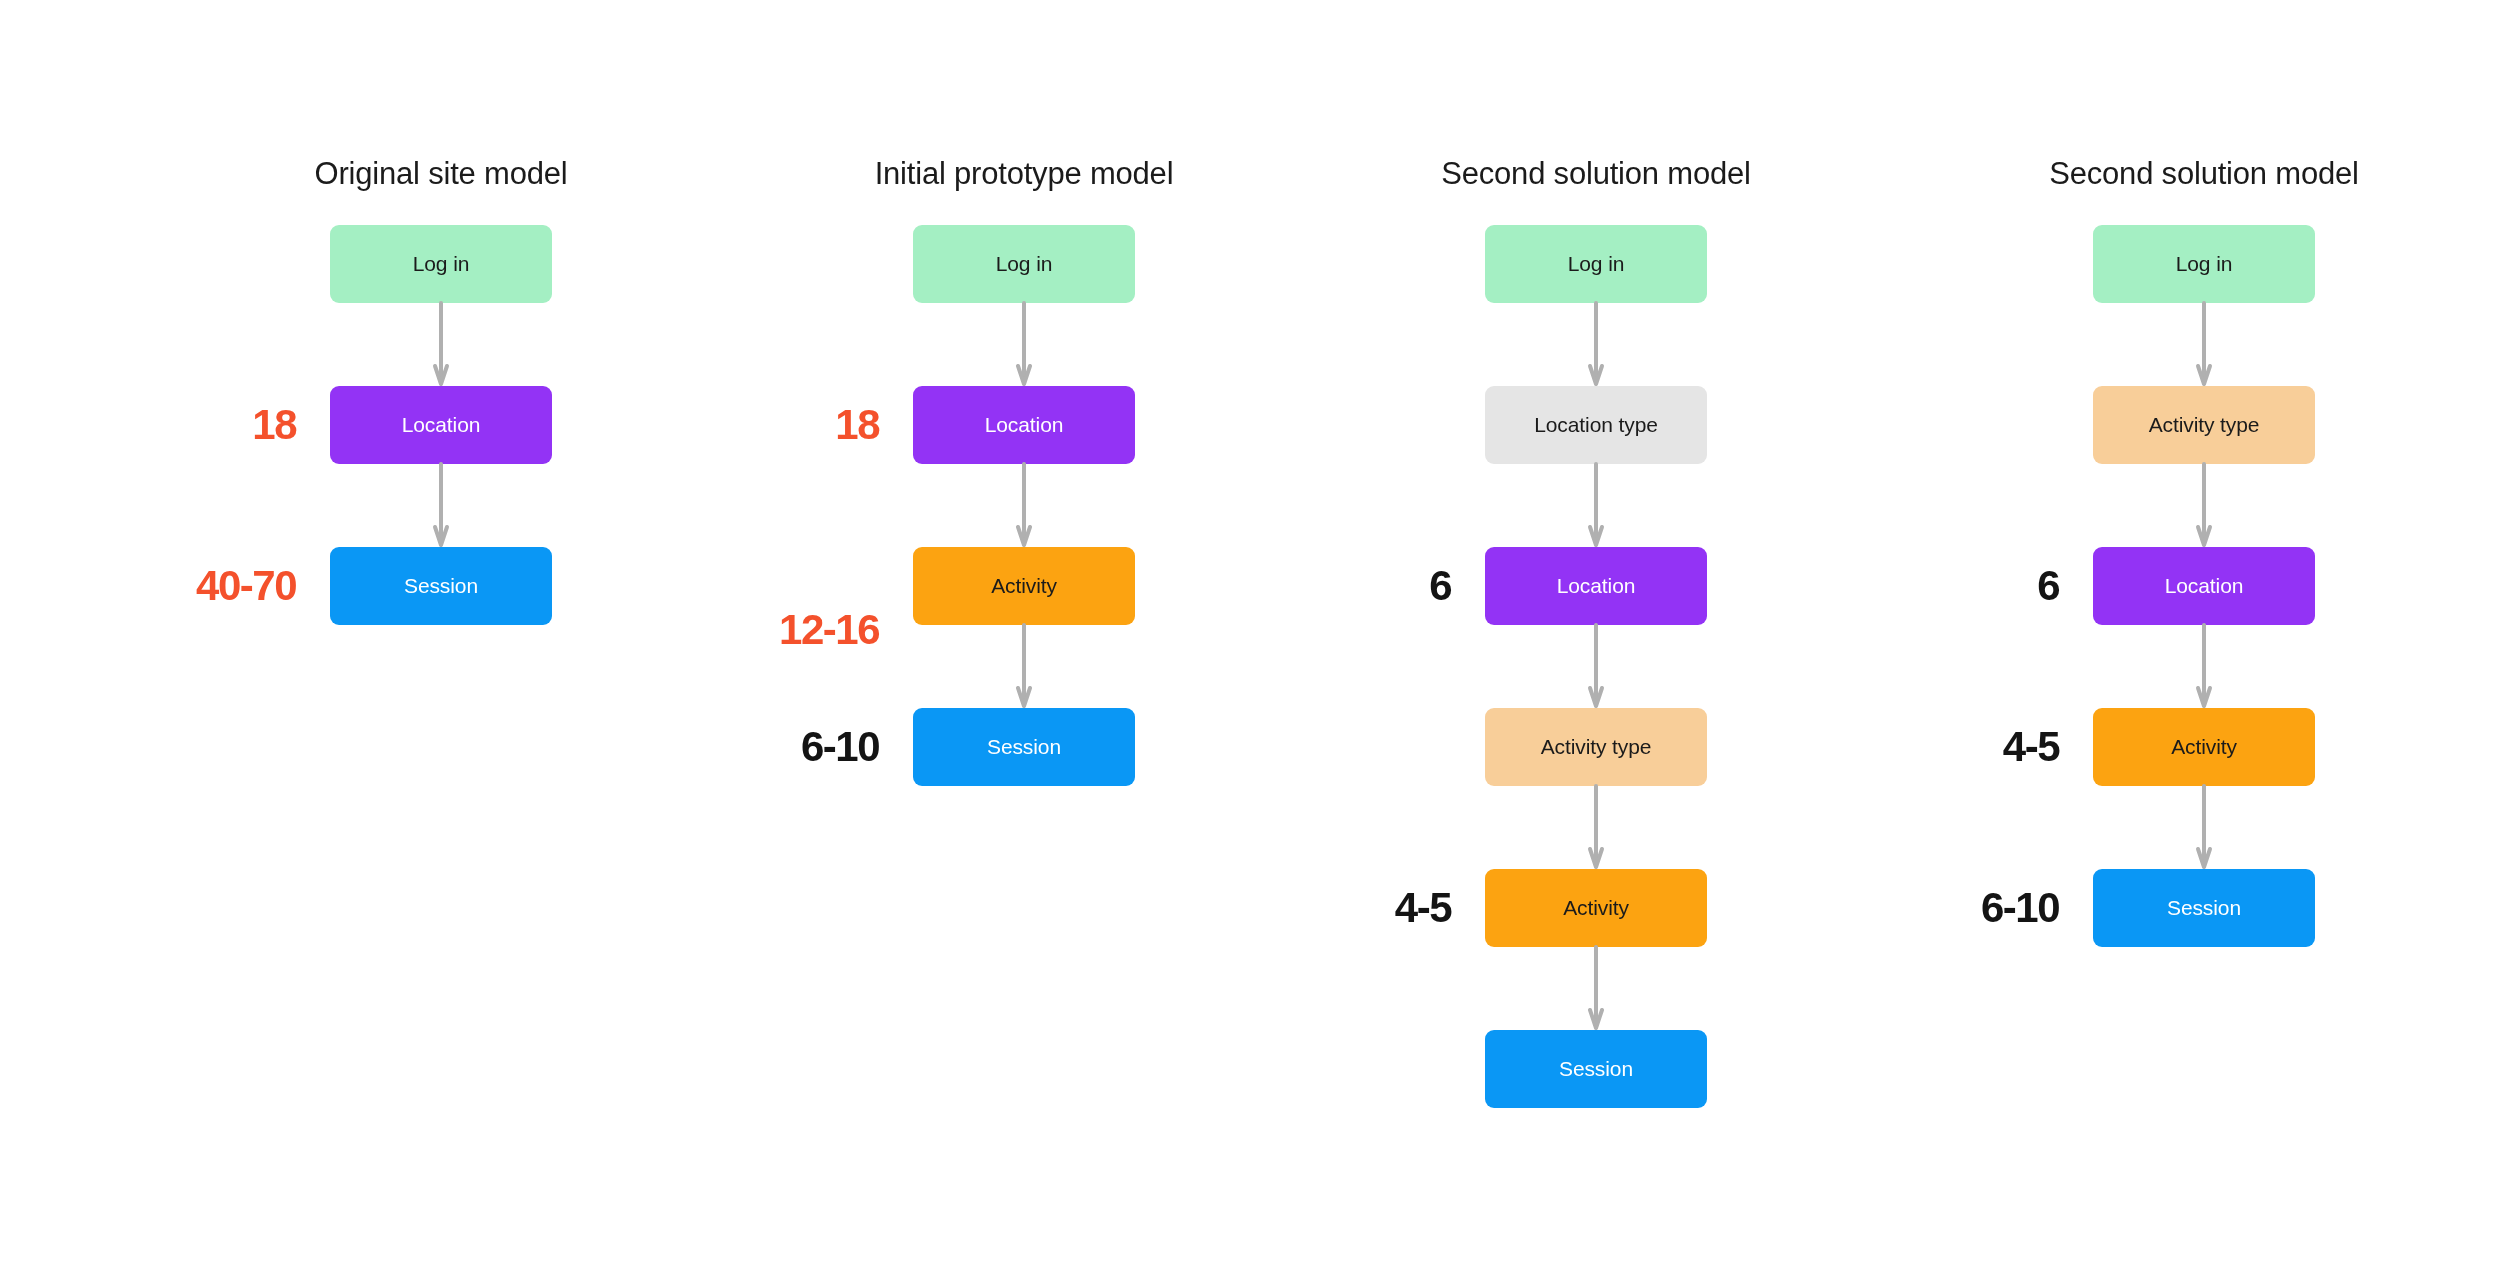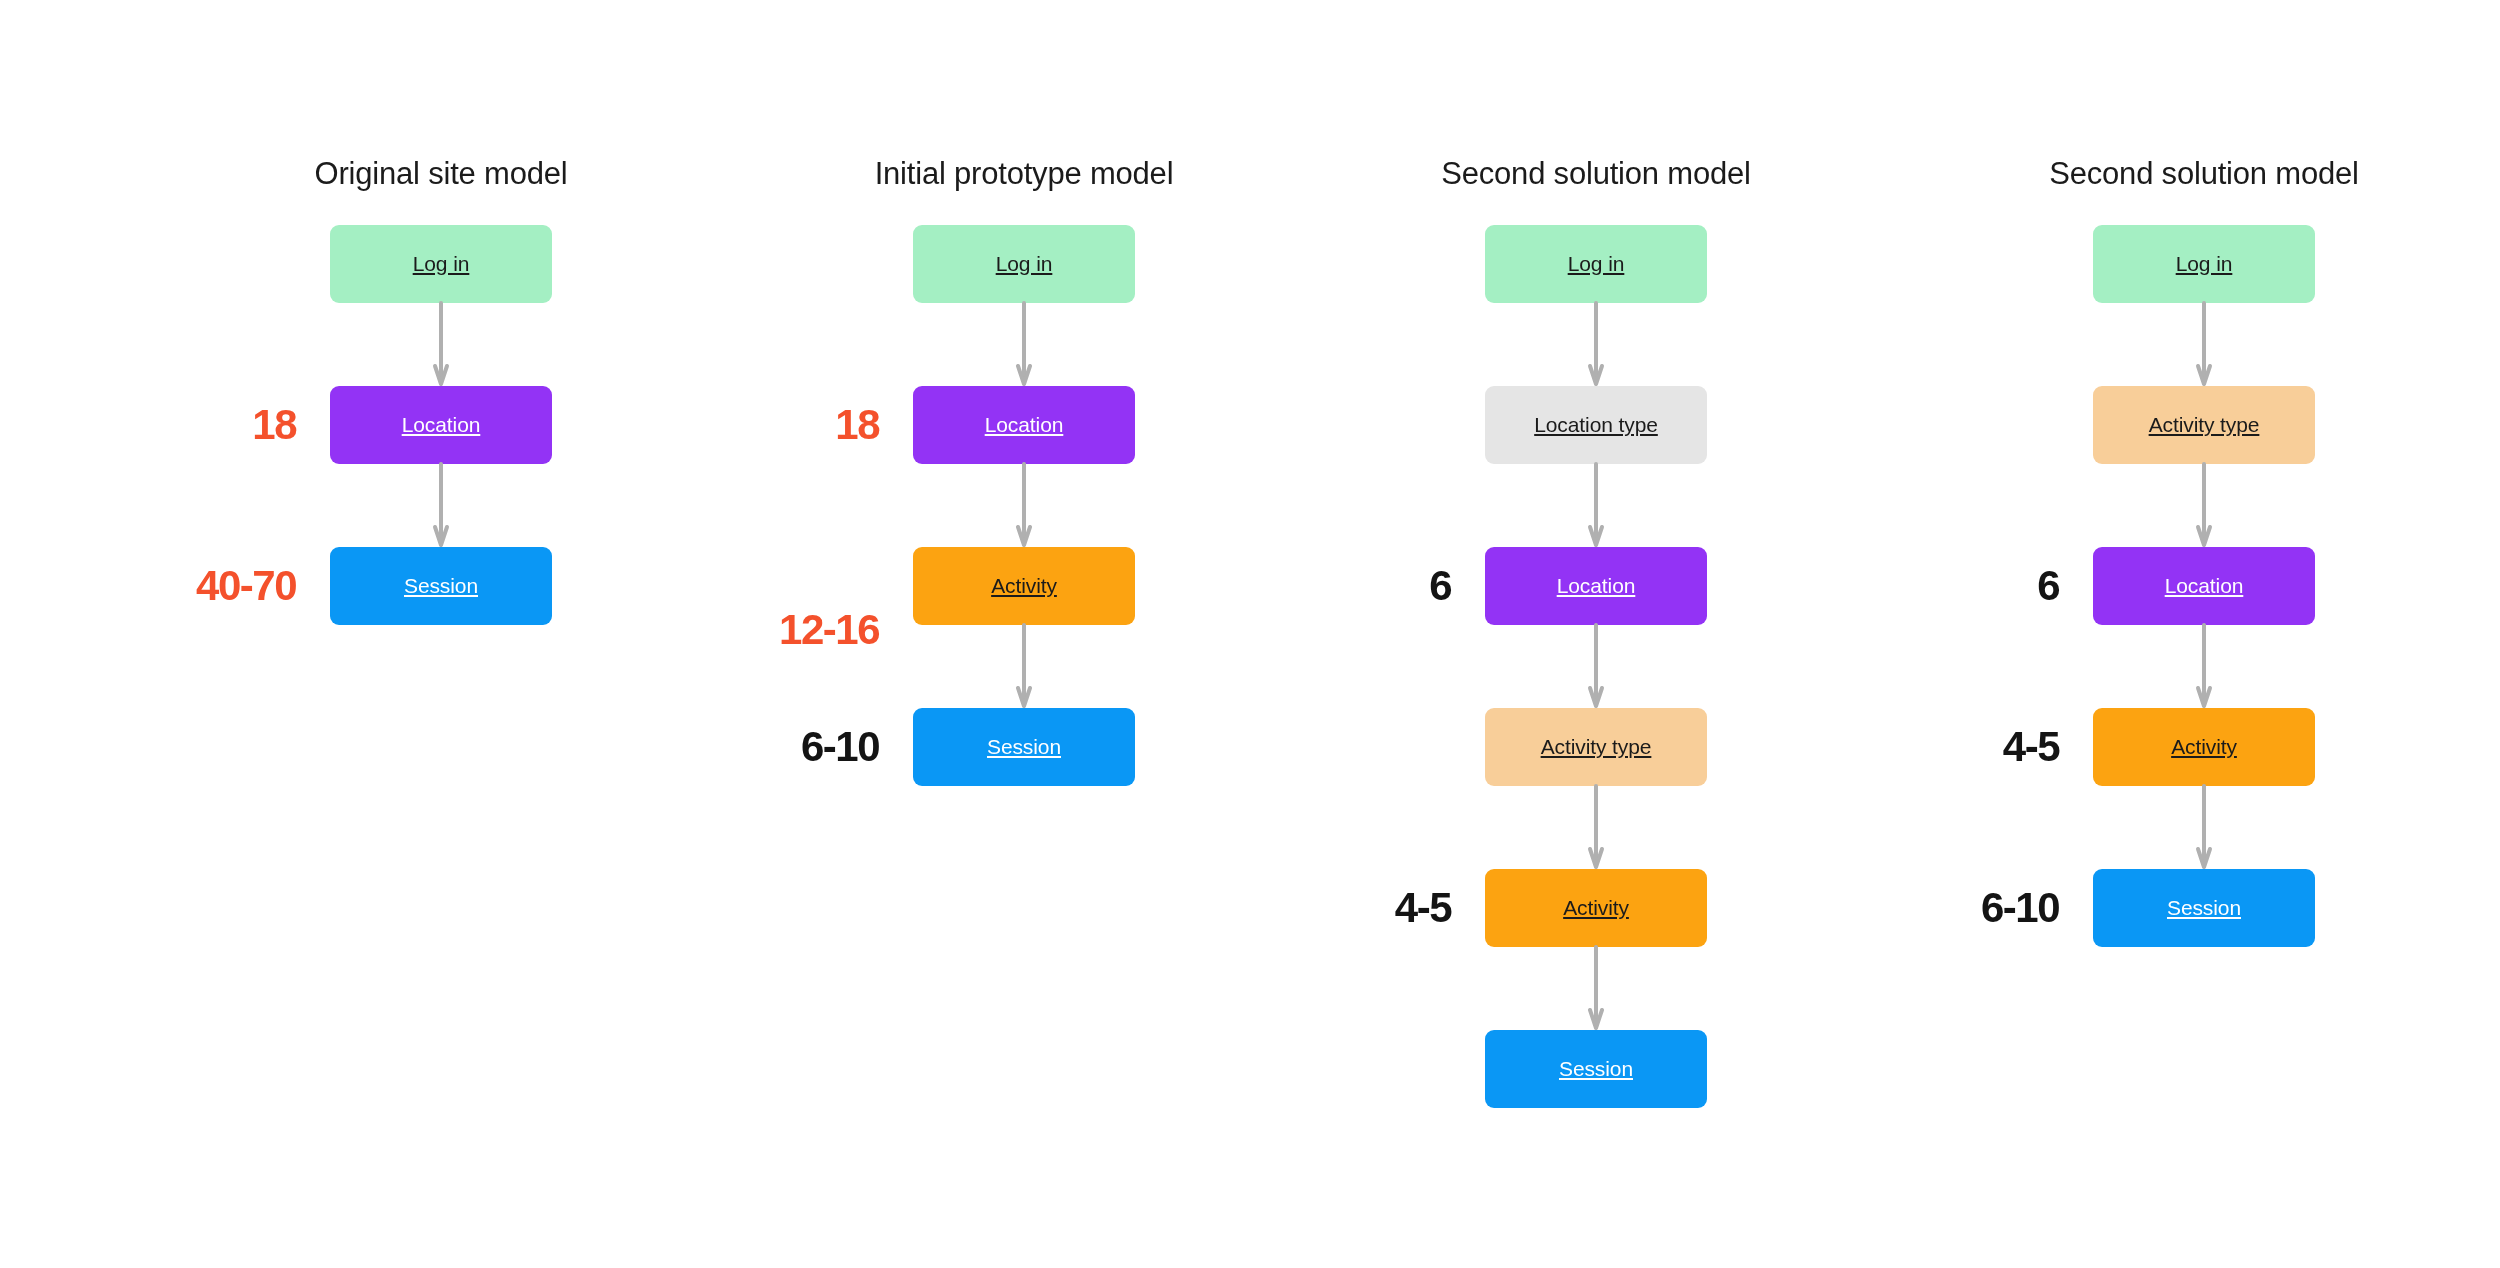--- a/index.html
+++ b/index.html
@@ -50,21 +50,20 @@
     justify-content: center;
     font-size: 21px;
     line-height: 26px;
     letter-spacing: -0.1px;
     box-sizing: border-box;
   }
 
   .node-label {
     display: block;
     text-align: left;
-    text-decoration: underline;
   }
 
   
   .connector {
     position: absolute;
     left: 104px;
     width: 14px;
     pointer-events: none;
   }
   .connector svg { display: block; overflow: visible; }

